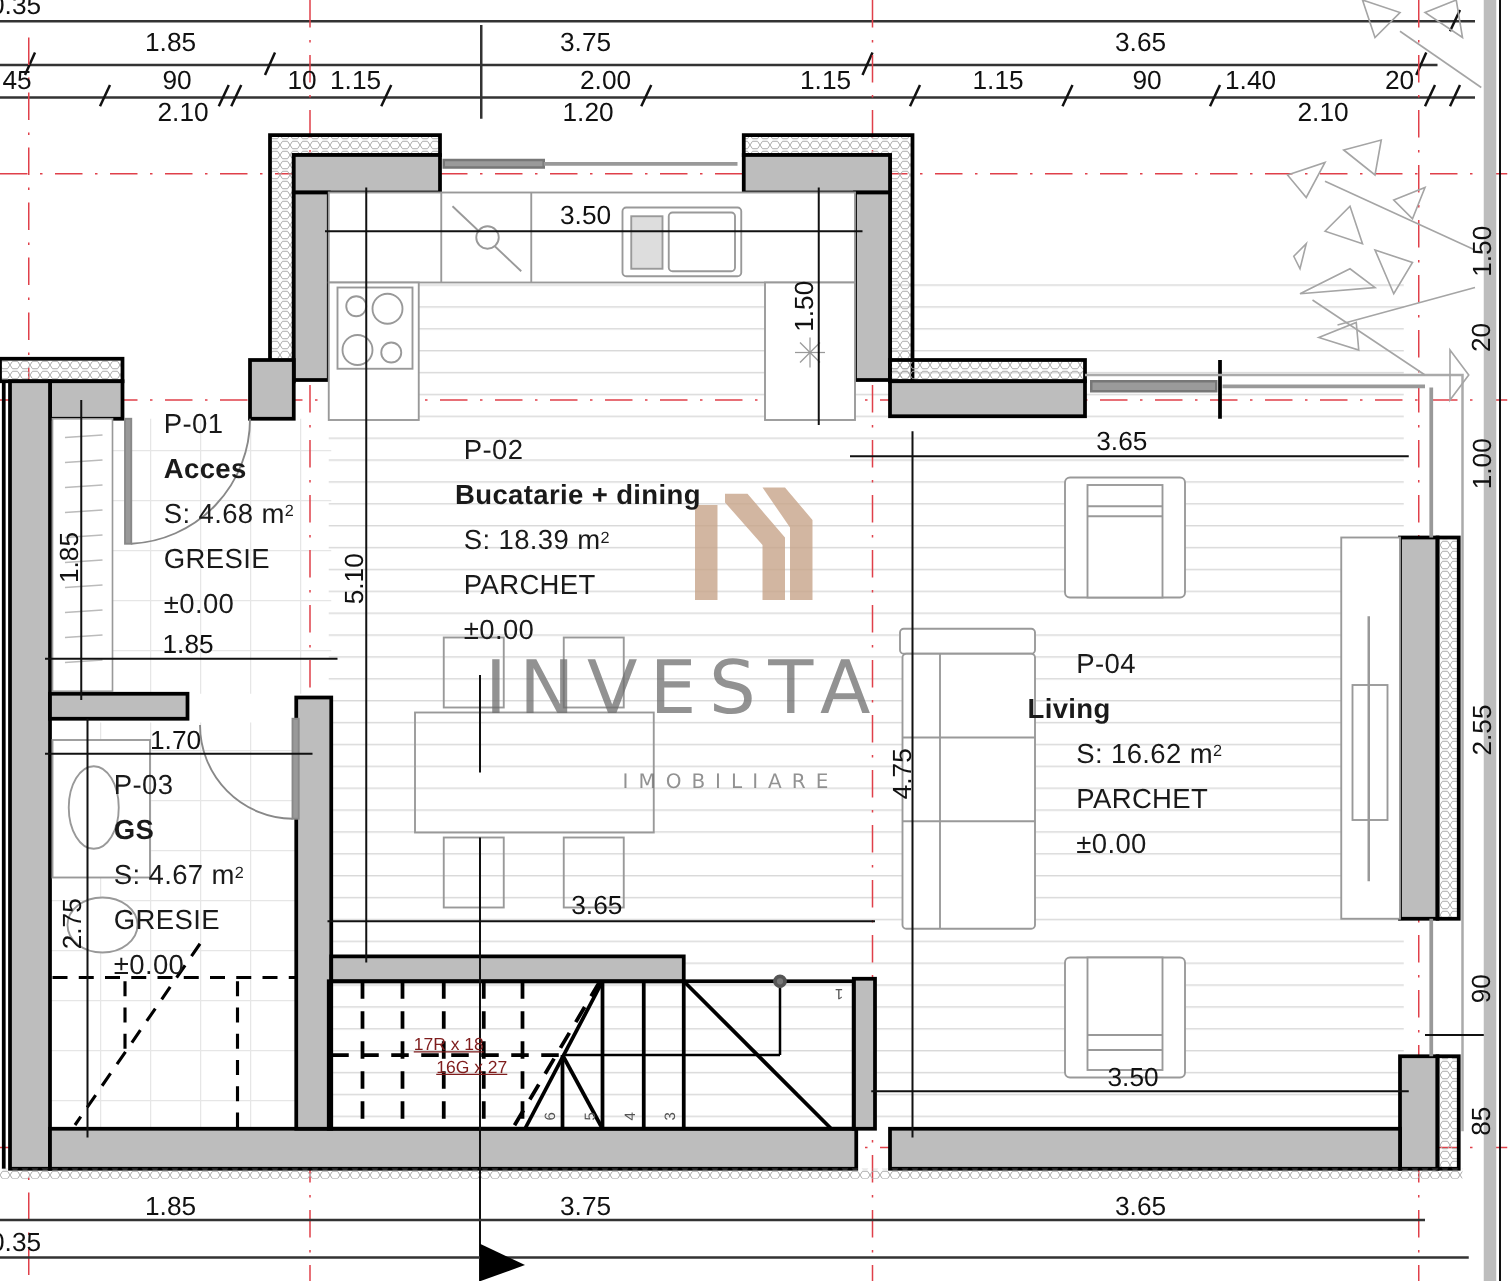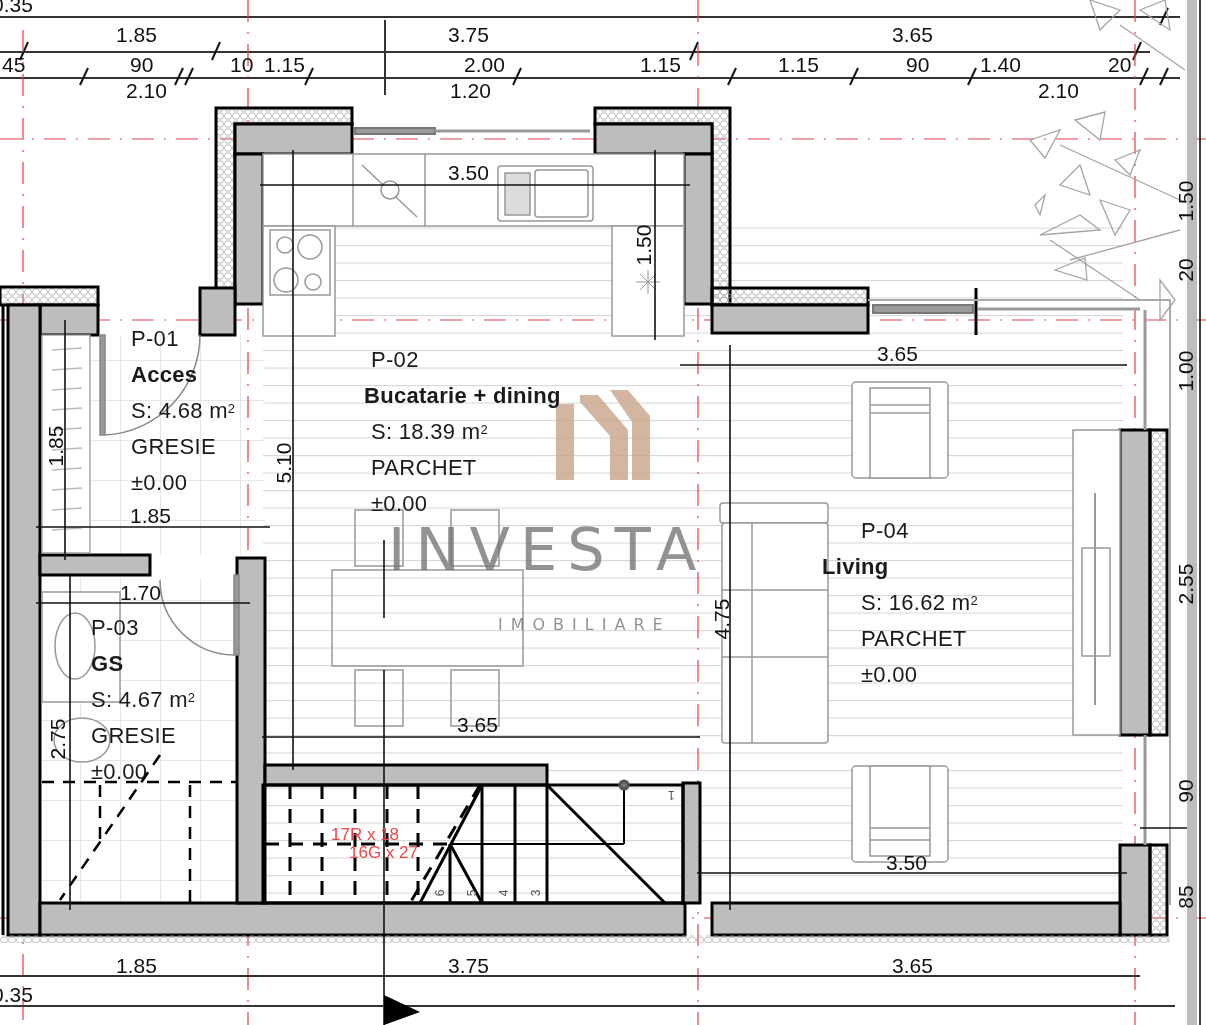--- a/index.html
+++ b/index.html
@@ -5,21 +5,21 @@
   html,body{margin:0;padding:0;background:#ffffff;}
   body{width:1206px;height:1025px;position:relative;overflow:hidden;font-family:"Liberation Sans","DejaVu Sans",sans-serif;color:#111;}
   #plan{position:absolute;left:0;top:0;width:1206px;height:1025px;}
   .lbl{position:absolute;font-size:22px;line-height:24px;color:#1a1a1a;white-space:nowrap;letter-spacing:0.3px;}
   .lbl.bold{font-weight:bold;}
   .dim{position:absolute;font-size:21px;line-height:22px;color:#111;white-space:nowrap;}
   .dim.v{transform:rotate(-90deg);transform-origin:center center;}
   .sup{font-size:13px;vertical-align:top;position:relative;top:-2px;}
   .wm-main{position:absolute;left:388px;top:505px;font-size:59px;letter-spacing:10px;color:rgba(110,110,110,0.75);font-family:"DejaVu Sans",sans-serif;font-weight:normal;line-height:90px;}
   .wm-sub{position:absolute;left:498px;top:615px;font-size:16px;letter-spacing:8px;color:rgba(110,110,110,0.75);font-family:"DejaVu Sans",sans-serif;}
-  .stair-txt{position:absolute;font-size:17px;color:#ef4444;line-height:14px;}
+  .stair-txt{position:absolute;font-size:14px;color:#7f1d1d;line-height:14px;text-decoration:underline;}
   .stair-num{position:absolute;font-size:12px;color:#555;transform:rotate(-90deg);}
 </style>
 </head>
 <body>
 
 <svg id="plan" viewBox="0 0 1206 1025" xmlns="http://www.w3.org/2000/svg">
   <defs>
     <pattern id="floorlines" width="20" height="17.5" patternUnits="userSpaceOnUse">
       <line x1="0" y1="0.5" x2="20" y2="0.5" stroke="#d9d9d9" stroke-width="1.3"></line>
     </pattern>

